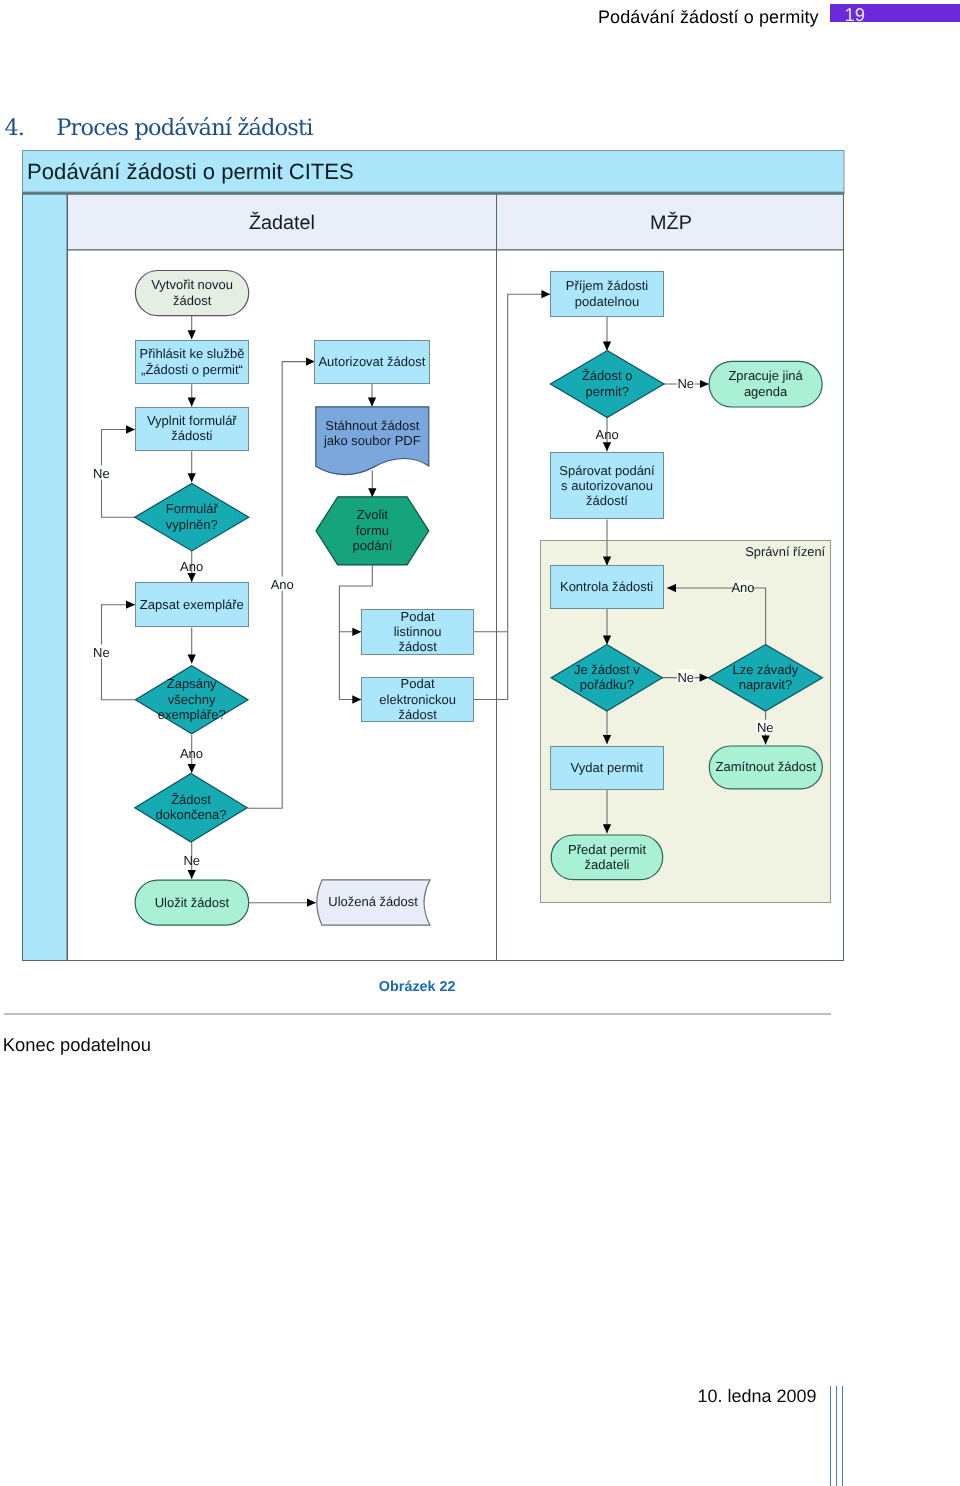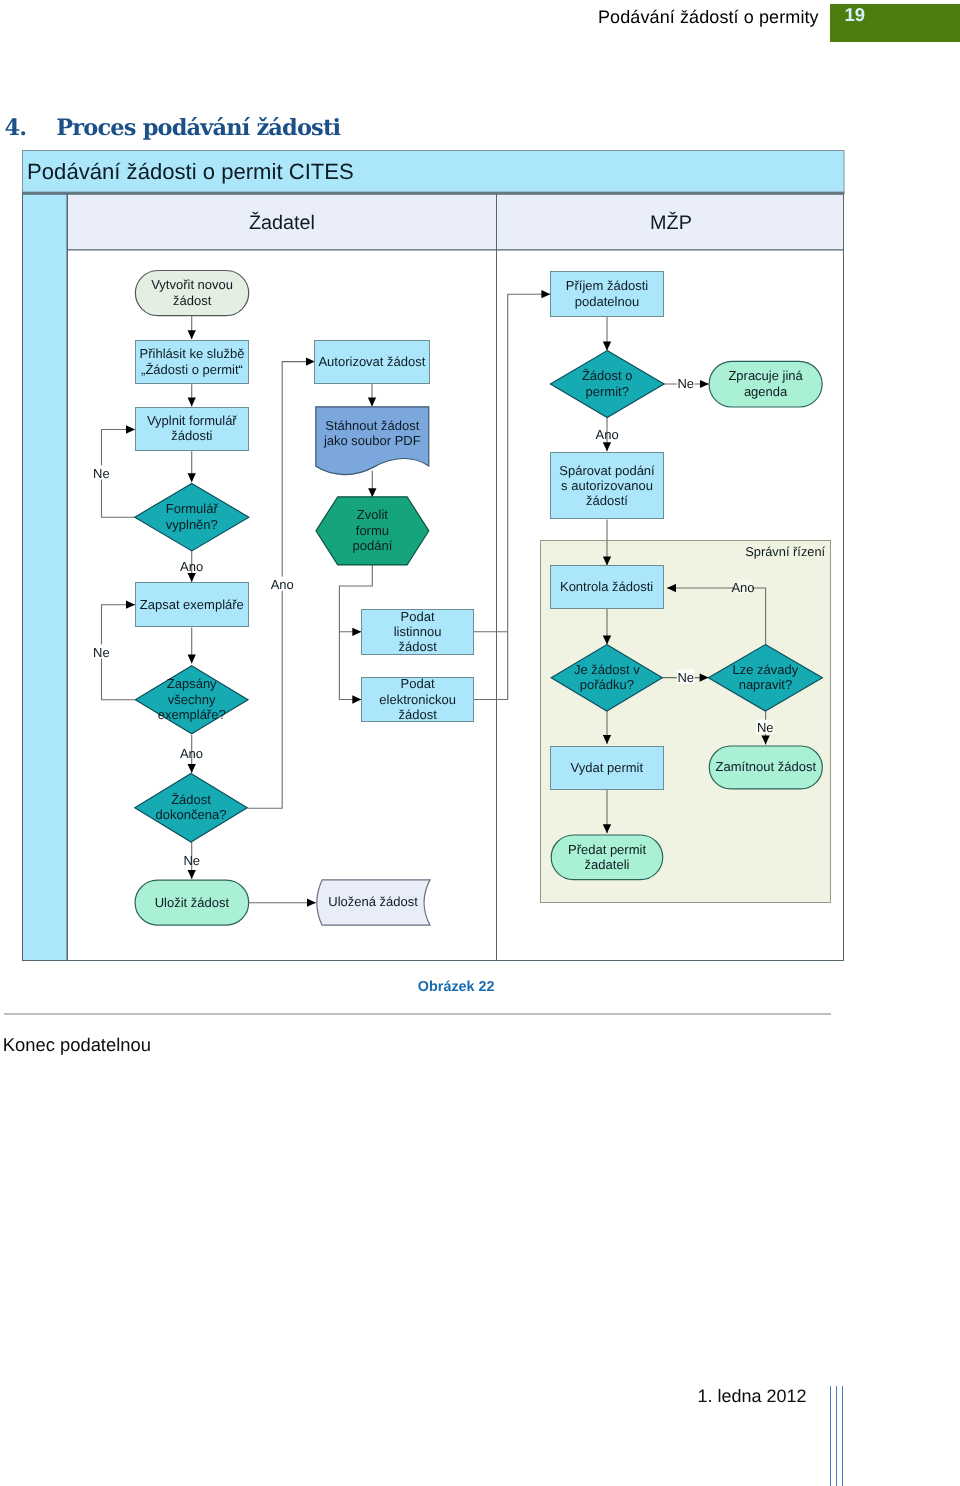--- a/index.html
+++ b/index.html
@@ -3,32 +3,32 @@
 <meta charset="utf-8">
 <style>
   html,body{margin:0;padding:0;background:#fff;}
   *{-webkit-font-smoothing:antialiased;text-rendering:geometricPrecision;}
   svg text{-webkit-font-smoothing:antialiased;}
   body{width:960px;height:1486px;font-family:"Liberation Sans",sans-serif;position:relative;overflow:hidden;-webkit-font-smoothing:antialiased;}
 
   
   #running-header{position:absolute;left:0;top:0;width:960px;height:30px;}
   #running-title{position:absolute;left:598px;top:7.3px;font-size:18px;color:#000;white-space:nowrap;letter-spacing:0.1px;}
-  #page-num-box{position:absolute;left:830px;top:4px;width:130px;height:38px;background:#4d7c0f;font-weight:bold;}
+  #page-num-box{position:absolute;left:830px;top:4px;width:130px;height:18px;background:#6d28d9;}
   #page-num{position:absolute;left:14.5px;top:1.5px;font-size:18.5px;color:#d7effa;line-height:18.5px;}
 
   
-  #section-heading{position:absolute;left:4.4px;top:116.6px;font-family:"DejaVu Serif",serif;font-weight:bold;font-size:22.5px;letter-spacing:-0.85px;color:#1c5089;white-space:nowrap;line-height:22px;}
+  #section-heading{position:absolute;left:4.4px;top:116.6px;font-family:"DejaVu Serif",serif;font-weight:normal;font-size:22.5px;letter-spacing:-0.85px;color:#1c5089;white-space:nowrap;line-height:22px;}
   #section-heading .num{display:inline-block;width:51.9px;}
 
   
   #diagram{position:absolute;left:0px;top:145px;width:840px;height:810px;margin-left:14px;}
 
   
-  #caption{position:absolute;left:0;top:980.2px;width:834.4px;text-align:center;font-size:14.4px;font-weight:bold;color:#1a6cb0;line-height:14.4px;padding-left:39px;}
+  #caption{position:absolute;left:0;top:980.2px;width:834.4px;text-align:center;font-size:14.4px;font-weight:bold;color:#1a6cb0;line-height:14.4px;}
 
   
   #end-rule{position:absolute;left:3.8px;top:1012.6px;width:826.8px;height:2.4px;background:#bfbfbf;}
   #end-note{position:absolute;left:2.7px;top:1035.7px;font-size:18.4px;color:#0d0d0d;line-height:18.4px;}
 
   
   #footer-date{position:absolute;left:697.4px;top:1387.0px;font-size:18px;color:#0d0d0d;white-space:nowrap;line-height:18px;}
   #footer-lines{position:absolute;left:829.5px;top:1385.5px;width:24px;height:101px;}
   .fline{position:absolute;top:0;width:1.7px;height:101px;background:#4a7ebb;}
 </style>
@@ -165,18 +165,18 @@
 <rect x="742.3" y="574.80" width="17.8" height="14.2" fill="#fcfdf7"></rect>
 <text x="751.2" y="587.00" text-anchor="middle" font-family="Liberation Sans, sans-serif" font-size="13" fill="#0d1b22">Ne</text>
 </g>
 </svg>
 </div>
 
 <div id="caption">Obrázek 22</div>
 <div id="end-rule"></div>
 <div id="end-note">Konec podatelnou</div>
 
-<div id="footer-date">1. ledna 2012</div>
+<div id="footer-date">10. ledna 2009</div>
 <div id="footer-lines">
   <div class="fline" style="left:0px"></div>
   <div class="fline" style="left:6px"></div>
   <div class="fline" style="left:12px"></div>
 </div>
 
 </body></html>

